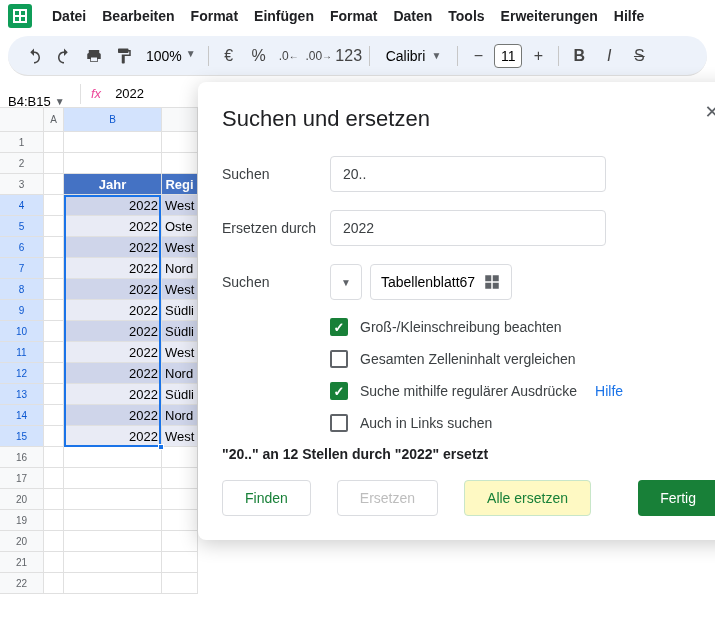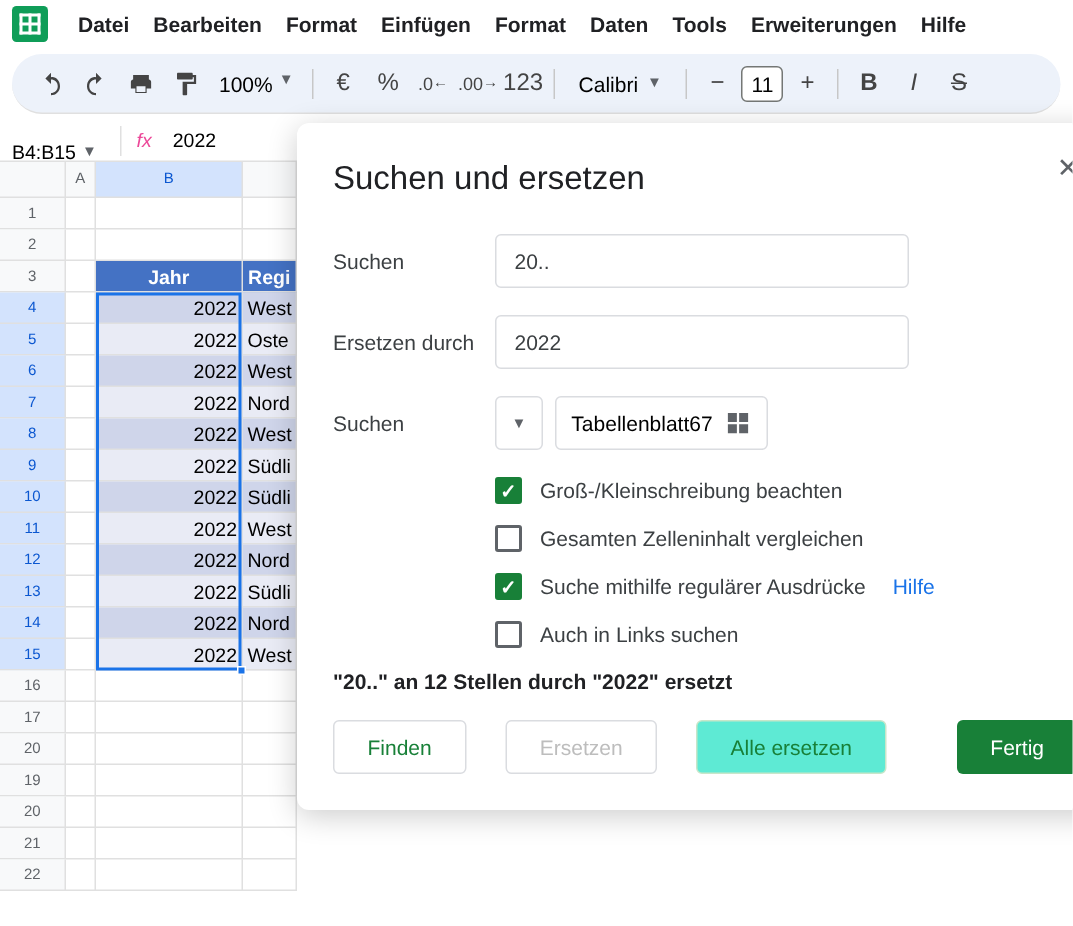--- a/index.html
+++ b/index.html
@@ -62,21 +62,21 @@
 .check-row { display: flex; align-items: center; margin-bottom: 14px; margin-left: 108px; font-size: 14px; color: #3c4043; gap: 12px; }
 .checkbox { width: 18px; height: 18px; border: 2px solid #5f6368; border-radius: 2px; cursor: pointer; flex-shrink: 0; display: flex; align-items: center; justify-content: center; }
 .checkbox.checked { background: #188038; border-color: #188038; }
 .checkbox.checked::after { content: '✓'; color: #fff; font-size: 13px; font-weight: bold; }
 .help-link { color: #1a73e8; cursor: pointer; margin-left: 6px; }
 
 .status-msg { font-size: 14px; font-weight: bold; color: #202124; margin: 10px 0 18px 0; }
 .dialog-buttons { display: flex; gap: 26px; }
 .btn { height: 36px; padding: 0 22px; border-radius: 4px; font-size: 14px; font-weight: 500; cursor: pointer; display: flex; align-items: center; border: 1px solid #dadce0; background: #fff; color: #188038; }
 .btn.disabled { color: #bdbdbd; }
-.btn.outlined-green { border-color: #c8e6c9; background: #5eead4; }
+.btn.outlined-green { border-color: #c8e6c9; background: #fef9c3; }
 .btn.primary { background: #188038; color: #fff; border: none; margin-left: auto; }
 
 svg { width: 18px; height: 18px; }
 .caret { font-size: 10px; color: #5f6368; }
 </style>
 </head>
 <body>
 
 <div class="menubar">
   <div class="logo"></div>

